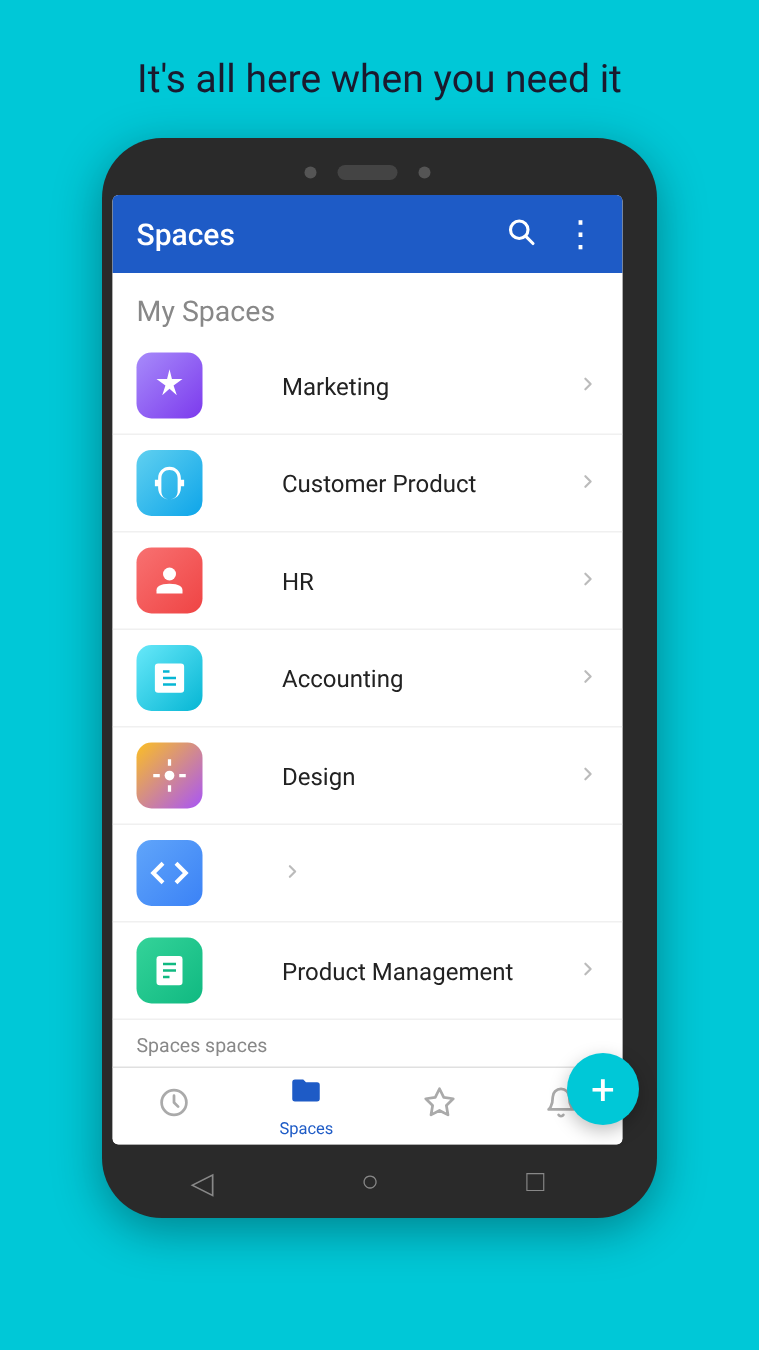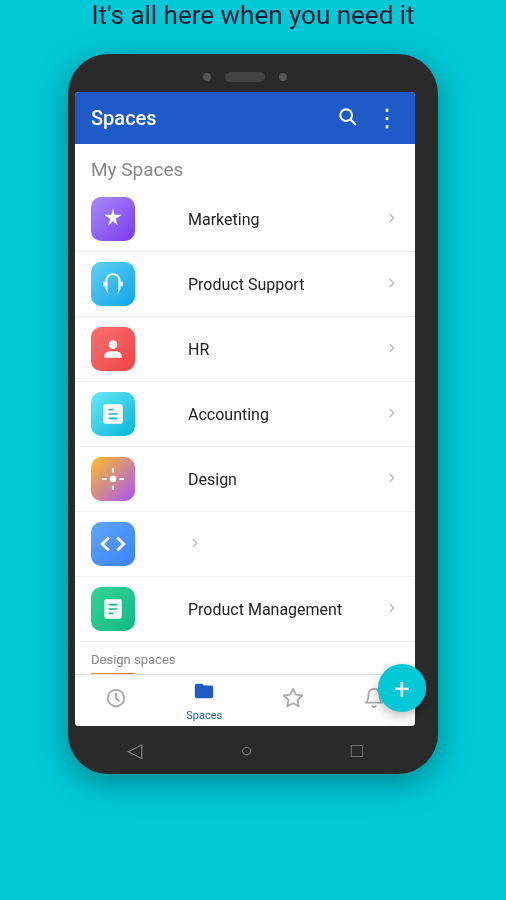--- a/index.html
+++ b/index.html
@@ -13,20 +13,21 @@
       display: flex;
       flex-direction: column;
       align-items: center;
     }
 
     .headline {
       color: #1a1a2e;
       font-size: 26px;
       font-weight: 400;
       text-align: center;
+      margin-top: 38px;
       margin-bottom: 24px;
       padding: 0 20px;
     }
 
     .phone-wrapper {
       width: 370px;
       height: 720px;
       background: #2a2a2a;
       border-radius: 40px;
       padding: 18px 26px 10px 10px;
@@ -267,21 +268,21 @@
             <span class="chevron"><svg width="14" height="14" viewBox="0 0 24 24" fill="none" stroke="#bbb" stroke-width="2.5" stroke-linecap="round" stroke-linejoin="round">
                 <polyline points="9 18 15 12 9 6"></polyline>
               </svg></span>
           </div>
           <div class="space-item">
             <div class="space-icon" style="background: linear-gradient(135deg, rgb(96, 208, 240), rgb(14, 165, 233));">
               <svg width="26" height="26" viewBox="0 0 24 24" fill="white">
                 <path d="M12 2C8 2 5 5 5 9v1H3v4h2v1c0 4 3 7 7 7s7-3 7-7v-1h2V10h-2V9C19 5 16 2 12 2zm0 2c3 0 5 2 5 5v8c0 3-2 5-5 5s-5-2-5-5V9c0-3 2-5 5-5z"></path>
               </svg>
             </div>
-            <span class="space-name">Product Support</span>
+            <span class="space-name">Customer Product</span>
             <span class="chevron"><svg width="14" height="14" viewBox="0 0 24 24" fill="none" stroke="#bbb" stroke-width="2.5" stroke-linecap="round" stroke-linejoin="round">
                 <polyline points="9 18 15 12 9 6"></polyline>
               </svg></span>
           </div>
           <div class="space-item">
             <div class="space-icon" style="background: linear-gradient(135deg, rgb(248, 113, 113), rgb(239, 68, 68));">
               <svg width="26" height="26" viewBox="0 0 24 24" fill="white">
                 <circle cx="12" cy="8" r="4"></circle>
                 <path d="M12 14c-6 0-8 2-8 4v2h16v-2c0-2-2-4-8-4z"></path>
               </svg>
@@ -335,21 +336,21 @@
                 <line x1="8" y1="16" x2="12" y2="16" stroke="#10b981" stroke-width="1.5"></line>
               </svg>
             </div>
             <span class="space-name">Product Management</span>
             <span class="chevron"><svg width="14" height="14" viewBox="0 0 24 24" fill="none" stroke="#bbb" stroke-width="2.5" stroke-linecap="round" stroke-linejoin="round">
                 <polyline points="9 18 15 12 9 6"></polyline>
               </svg></span>
           </div>
         </div>
 
-      <div class="other-section-label">Design spaces</div>
+      <div class="other-section-label">Spaces spaces</div>
 
       <div class="partial-item">
         <div class="space-icon icon-other" style="background: linear-gradient(135deg, #fb923c, #f97316);"></div>
       </div>
     </div>
 
     <div class="bottom-nav">
       <div class="nav-item">
         <span class="nav-icon">
           <svg width="22" height="22" viewBox="0 0 24 24" fill="none" stroke="#aaa" stroke-width="2" stroke-linecap="round" stroke-linejoin="round">

